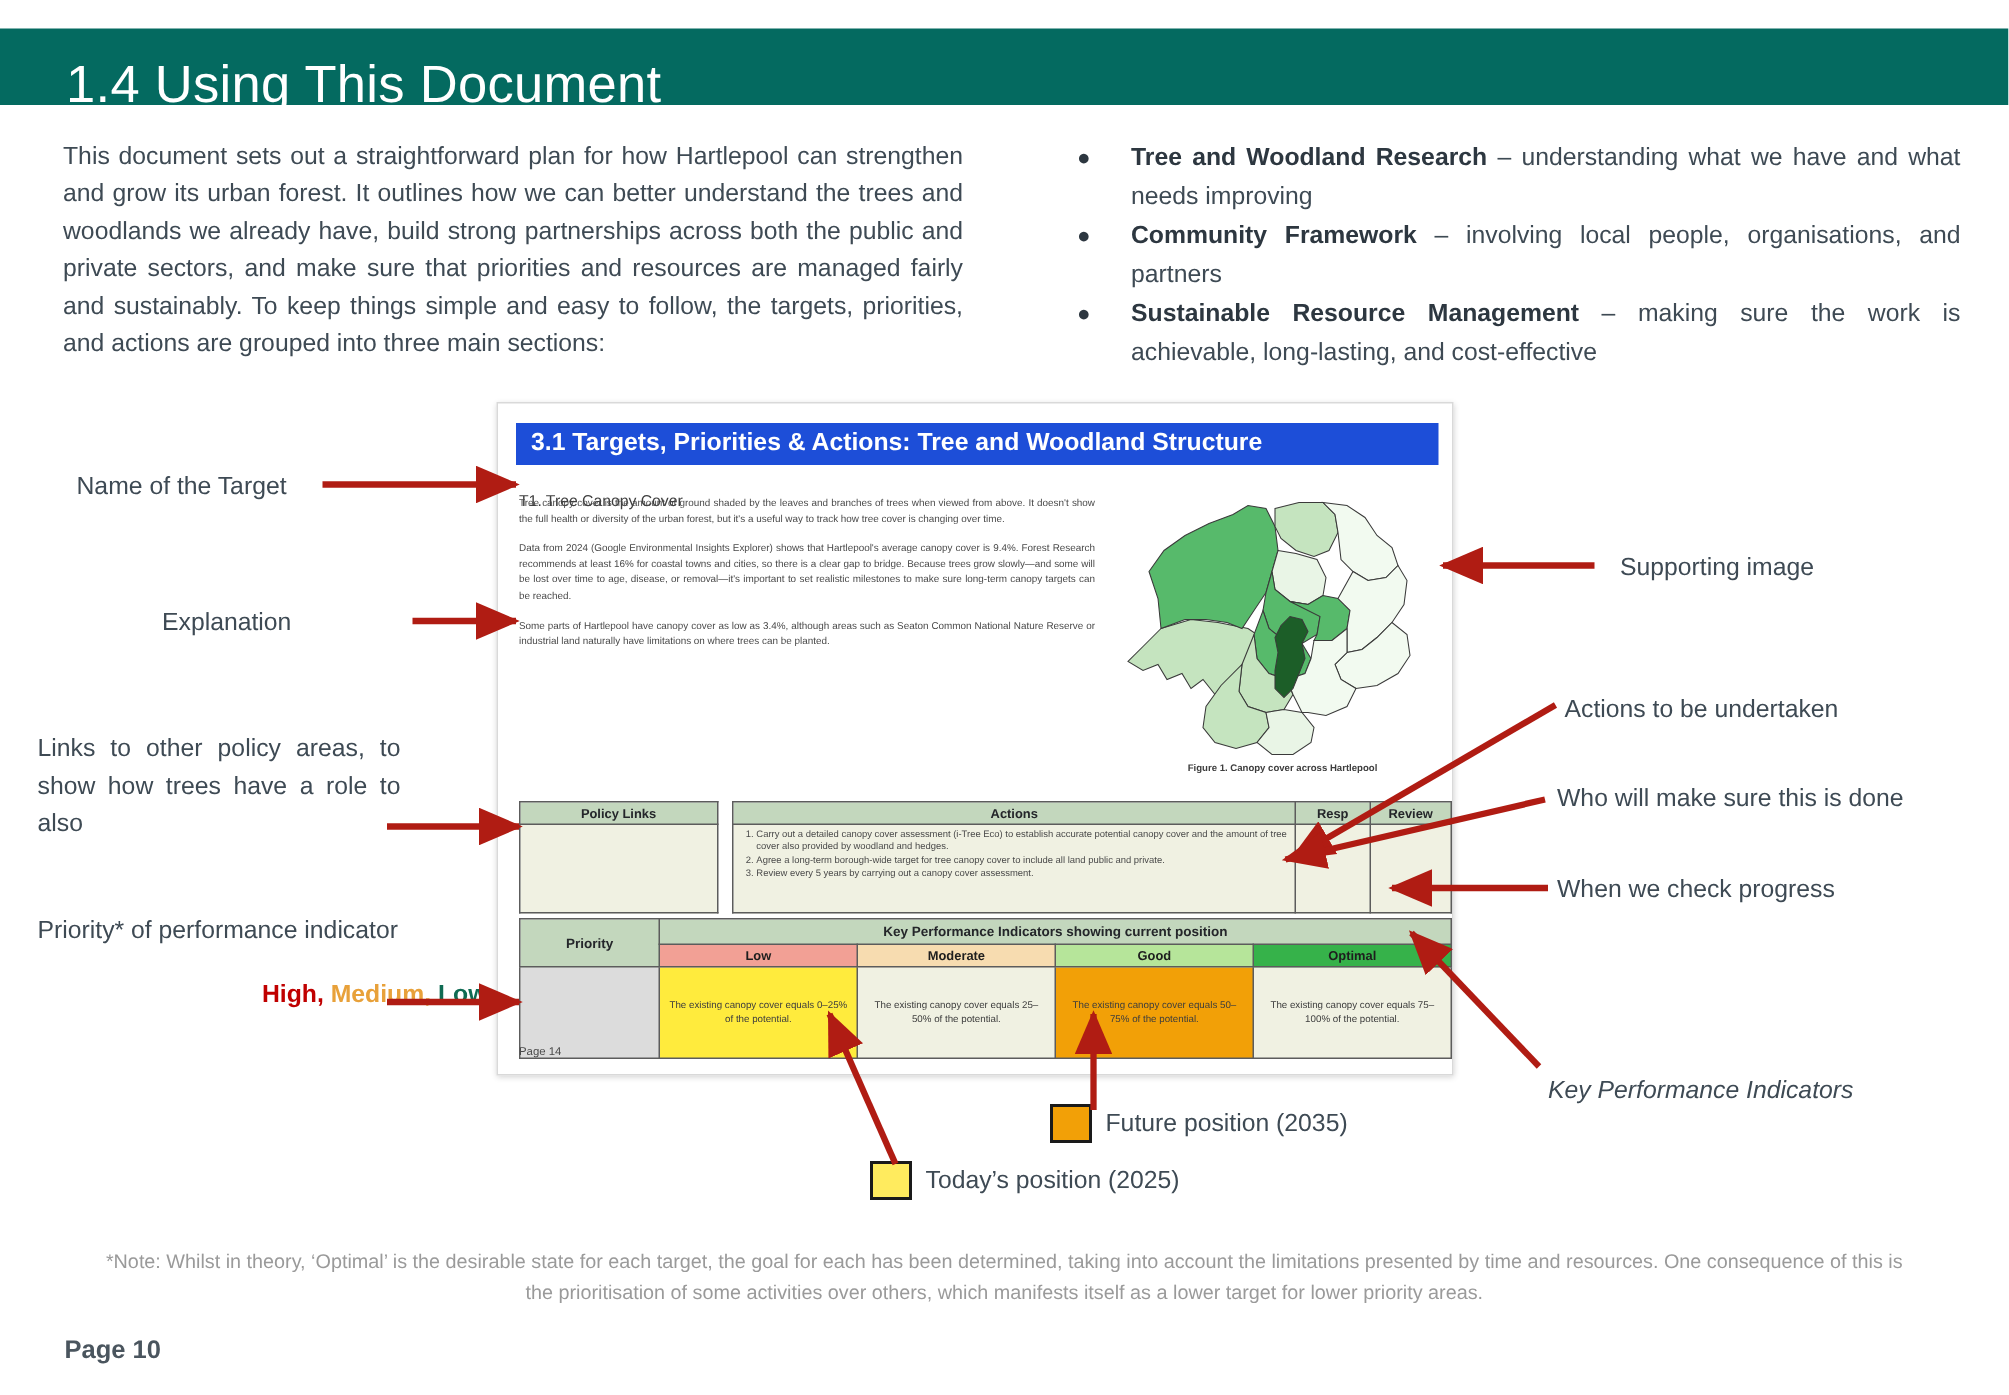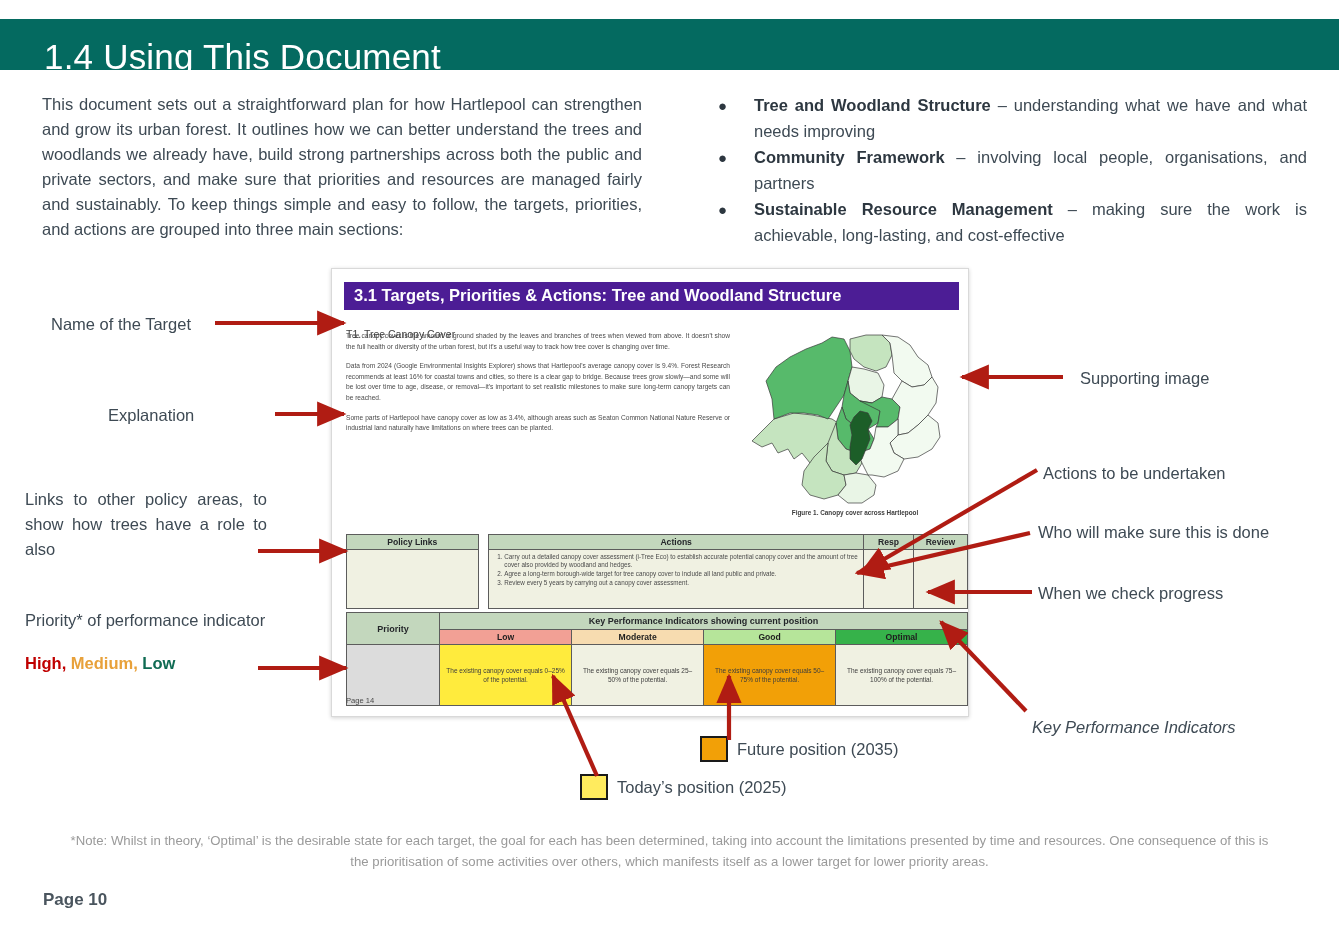--- a/index.html
+++ b/index.html
@@ -77,21 +77,21 @@
     background: #ffffff;
     border: 1px solid #d9d9d9;
     box-shadow: 0 1px 4px rgba(0,0,0,0.18);
     box-sizing: border-box;
     overflow: hidden;
   }
   .pv-head {
     position: absolute;
     left: 12px; top: 13px;
     width: 615px; height: 28px;
-    background: #4c1d95;
+    background: #1d4ed8;
   }
   .pv-head-txt {
     position: absolute;
     left: 10px; top: 4px;
     color: #ffffff;
     font-size: 16.5px;
     font-weight: bold;
     white-space: nowrap;
   }
   .pv-target-name {
@@ -238,21 +238,21 @@
 <body>
 
 <div class="header-bar"></div>
 <div class="header-title">1.4 Using This Document</div>
 
 <div class="intro-para">This document sets out a straightforward plan for how Hartlepool can strengthen and grow its urban forest. It outlines how we can better understand the trees and woodlands we already have, build strong partnerships across both the public and private sectors, and make sure that priorities and resources are managed fairly and sustainably. To keep things simple and easy to follow, the targets, priorities, and actions are grouped into three main sections:</div>
 
 <div class="bullets">
   <div class="bullet-row">
     <span class="bullet-dot">●</span>
-    <span class="bullet-text"><b>Tree and Woodland Structure</b><span> – understanding what we have and what needs improving</span></span>
+    <span class="bullet-text"><b>Tree and Woodland Research</b><span> – understanding what we have and what needs improving</span></span>
   </div>
   <div class="bullet-row">
     <span class="bullet-dot">●</span>
     <span class="bullet-text"><b>Community Framework</b><span> – involving local people, organisations, and partners</span></span>
   </div>
   <div class="bullet-row">
     <span class="bullet-dot">●</span>
     <span class="bullet-text"><b>Sustainable Resource Management</b><span> – making sure the work is achievable, long-lasting, and cost-effective</span></span>
   </div>
 </div>
@@ -344,21 +344,21 @@
   <div class="pv-pagenum">Page 14</div>
 </div>
 
 <div class="ann" style="left:51px; top:312px; width:215px; text-align:left;">Name of the Target</div>
 
 <div class="ann" style="left:108px; top:403px; width:160px;">Explanation</div>
 
 <div class="ann" style="left:25px; top:487px; width:242px; text-align:justify;">Links to other policy areas, to show how trees have a role to also</div>
 
 <div class="ann" style="left:25px; top:608px; width:300px;">Priority* of performance indicator</div>
-<div class="ann ann-hml" style="left:25px; top:651px; width:300px;">
+<div class="ann ann-hml" style="left:25px; top:651px; width:300px;text-align:right;">
   <span class="c-high">High,</span>
   <span class="c-med">Medium,</span>
   <span class="c-low">Low</span>
 </div>
 
 <div class="ann" style="left:1080px; top:366px;">Supporting image</div>
 <div class="ann" style="left:1043px; top:461px;">Actions to be undertaken</div>
 <div class="ann" style="left:1038px; top:520px;">Who will make sure this is done</div>
 <div class="ann" style="left:1038px; top:581px;">When we check progress</div>
 <div class="ann" style="left:1032px; top:715px;font-style:italic;">Key Performance Indicators</div>

